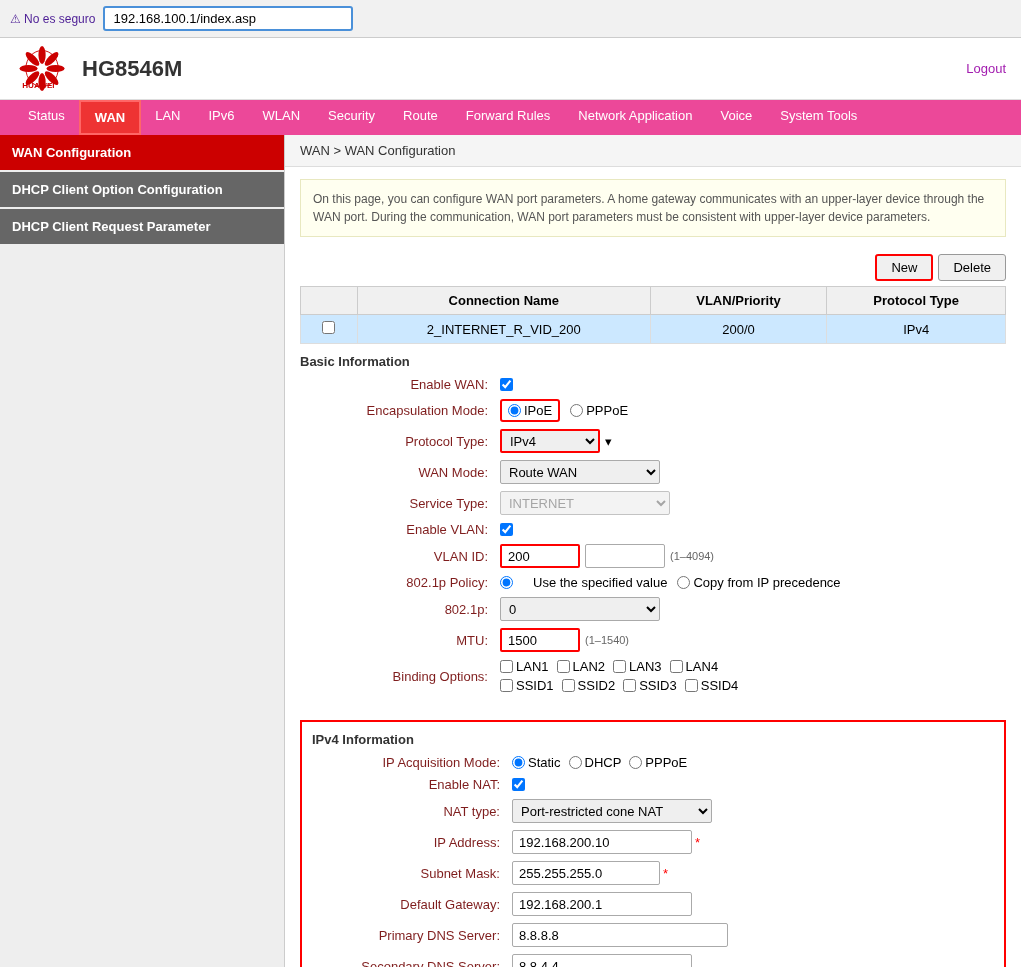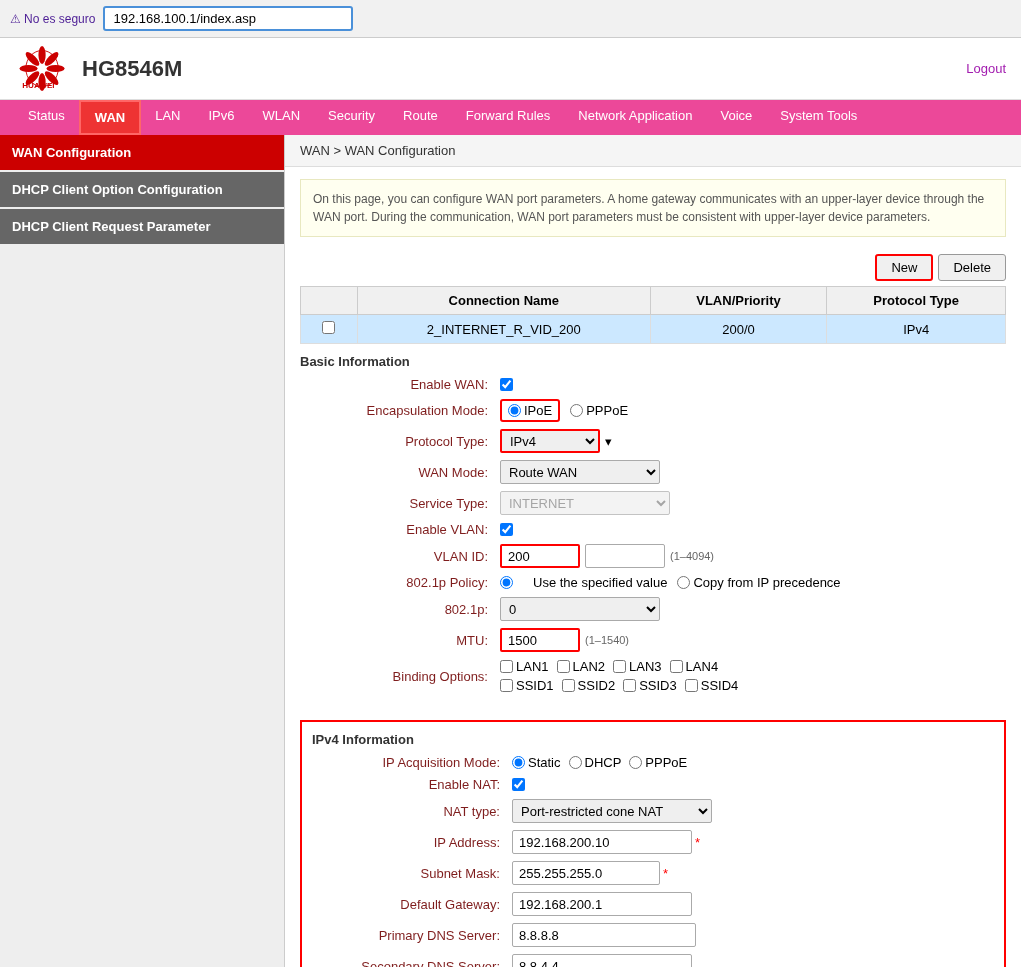--- a/index.html
+++ b/index.html
@@ -502,21 +502,21 @@
           <span class="required-mark">*</span>
         </div>
 
         <div class="form-row">
           <span class="form-label">Default Gateway:</span>
           <input type="text" class="form-control" style="width: 180px;" value="192.168.200.1">
         </div>
 
         <div class="form-row">
           <span class="form-label">Primary DNS Server:</span>
-          <input type="text" class="form-control" style="width: 184px;" value="8.8.8.8">
+          <input type="text" class="form-control" style="width: 216px;" value="8.8.8.8">
         </div>
 
         <div class="form-row">
           <span class="form-label">Secondary DNS Server:</span>
           <input type="text" class="form-control" style="width: 180px;" value="8.8.4.4">
         </div>
 
       </div>
 
     </div>

